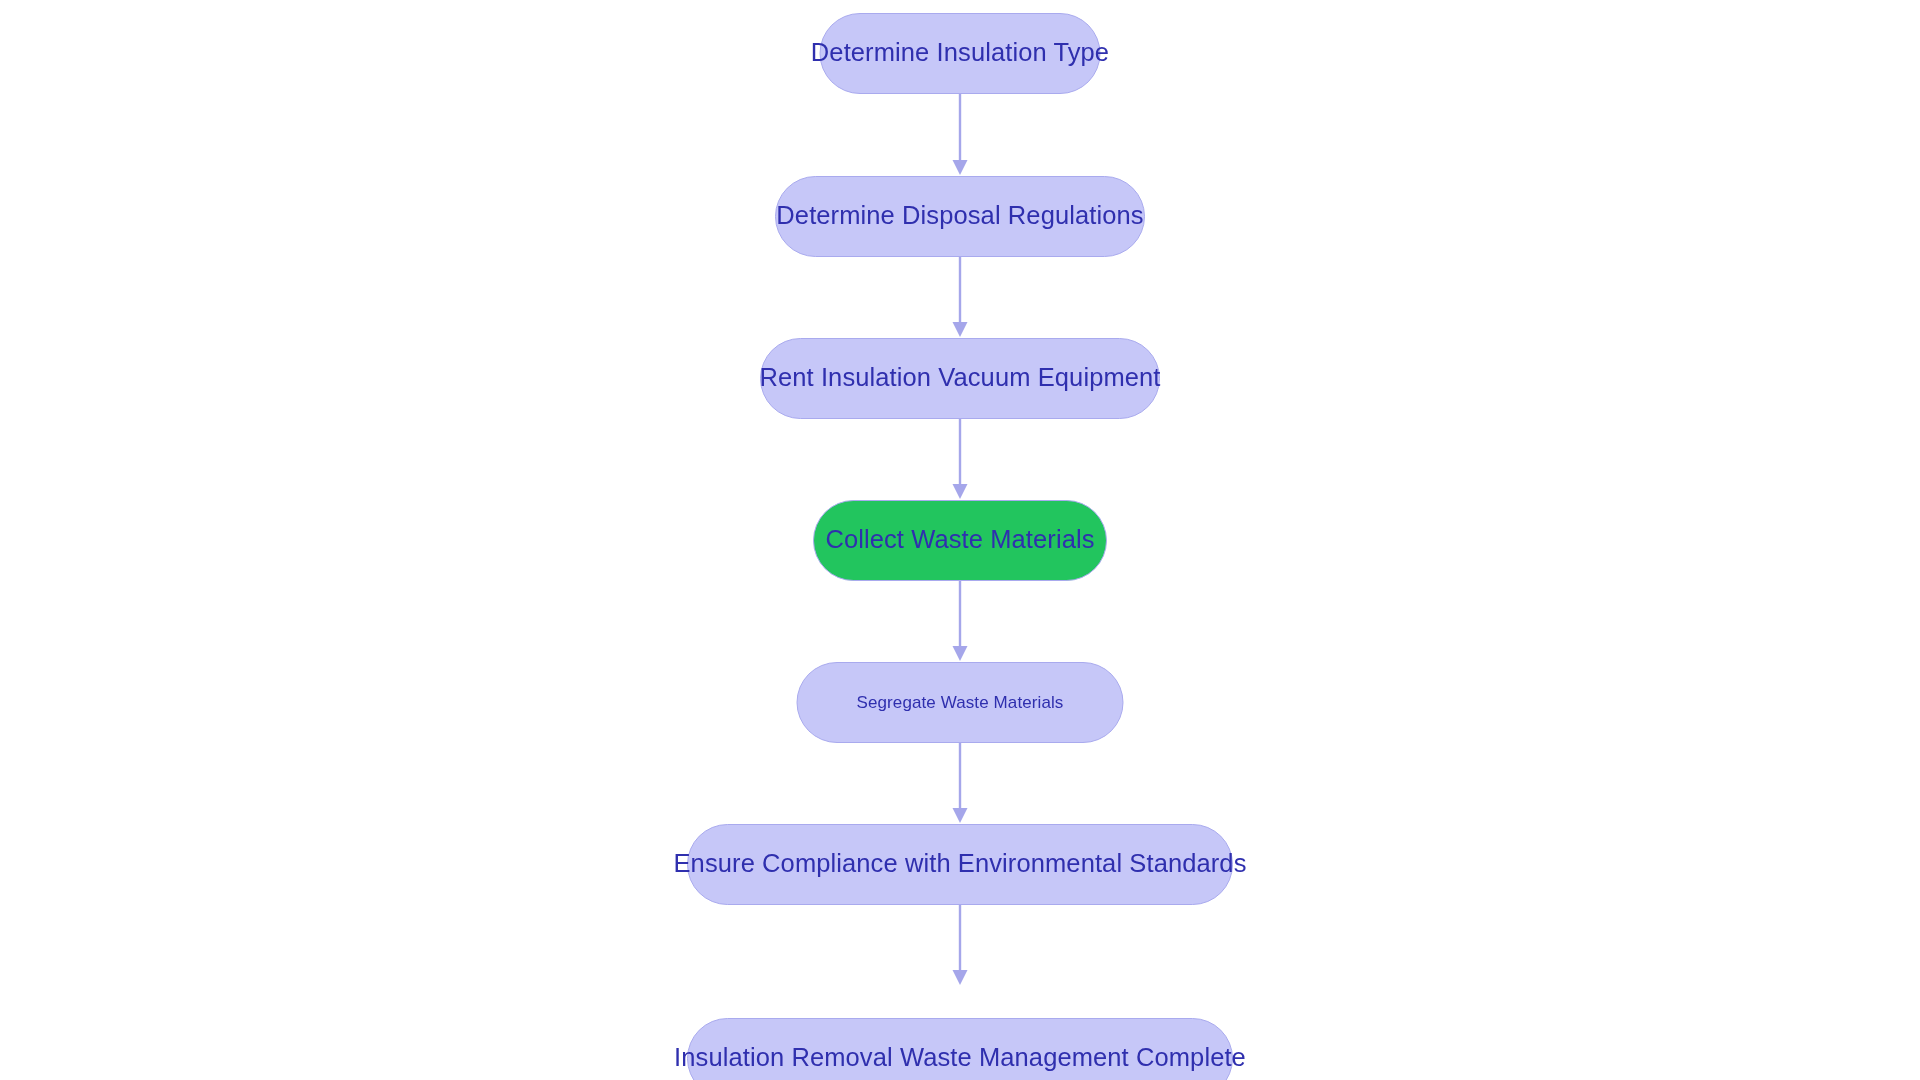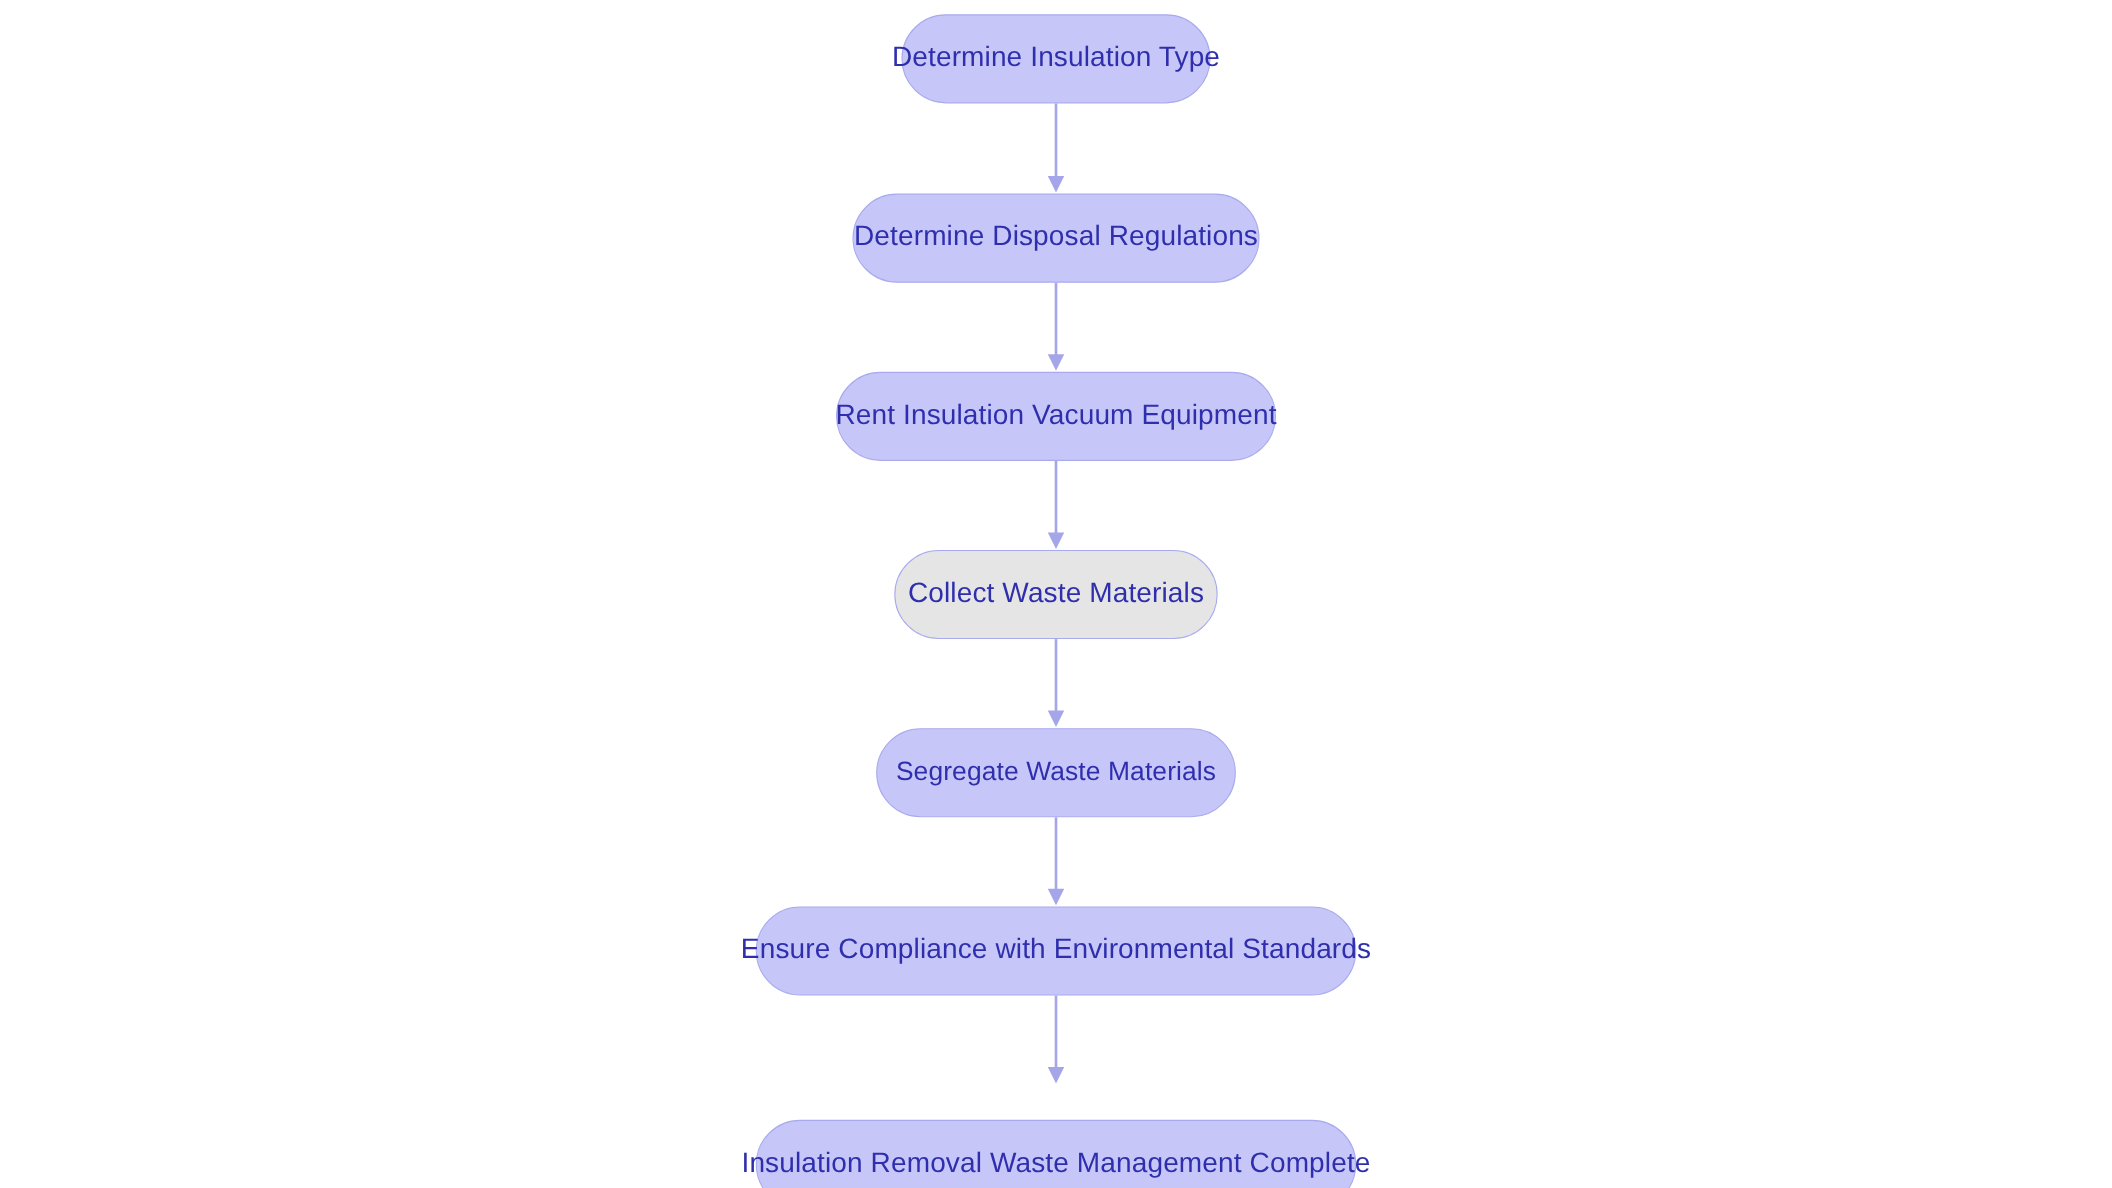--- a/index.html
+++ b/index.html
@@ -94,25 +94,25 @@
   <div id="node-layer">
       <div class="flow-node" style="left: 960px; top: 12.5px; width: 281px; height: 81px; border-radius: 41px; background: rgb(198, 199, 248); border-color: rgb(169, 170, 238);">
         <span class="flow-node-label" style="color: rgb(47, 47, 174); font-size: 25.5px;">Determine Insulation Type</span>
       </div>
       <div class="flow-node" style="left: 960px; top: 175.5px; width: 370px; height: 81px; border-radius: 41px; background: rgb(198, 199, 248); border-color: rgb(169, 170, 238);">
         <span class="flow-node-label" style="color: rgb(47, 47, 174); font-size: 25.5px;">Determine Disposal Regulations</span>
       </div>
       <div class="flow-node" style="left: 960px; top: 337.5px; width: 400px; height: 81px; border-radius: 41px; background: rgb(198, 199, 248); border-color: rgb(169, 170, 238); align-items: center;">
         <span class="flow-node-label" style="color: rgb(47, 47, 174); font-size: 25.5px;">Rent Insulation Vacuum Equipment</span>
       </div>
-      <div class="flow-node" style="left: 960px; top: 499.5px; width: 294px; height: 81px; border-radius: 41px; background: #e5e5e5; border-color: rgb(169, 170, 238);">
+      <div class="flow-node" style="left: 960px; top: 499.5px; width: 294px; height: 81px; border-radius: 41px; background: #22c55e; border-color: rgb(169, 170, 238);">
         <span class="flow-node-label" style="color: rgb(47, 47, 174); font-size: 25.5px;">Collect Waste Materials</span>
       </div>
       <div class="flow-node" style="left: 960px; top: 661.5px; width: 327px; height: 81px; border-radius: 41px; background: rgb(198, 199, 248); border-color: rgb(169, 170, 238);">
-        <span class="flow-node-label" style="color: rgb(47, 47, 174); font-size: 24px;">Segregate Waste Materials</span>
+        <span class="flow-node-label" style="color: rgb(47, 47, 174); font-size: 17px;">Segregate Waste Materials</span>
       </div>
       <div class="flow-node" style="left: 960px; top: 823.5px; width: 546px; height: 81px; border-radius: 41px; background: rgb(198, 199, 248); border-color: rgb(169, 170, 238);">
         <span class="flow-node-label" style="color: rgb(47, 47, 174); font-size: 25.5px;">Ensure Compliance with Environmental Standards</span>
       </div>
       <div class="flow-node" style="left: 960px; top: 985.5px; width: 546px; height: 81px; border-radius: 41px; background: rgb(198, 199, 248); border-color: rgb(169, 170, 238); margin-top: 32px;">
         <span class="flow-node-label" style="color: rgb(47, 47, 174); font-size: 25.5px;">Insulation Removal Waste Management Complete</span>
       </div>
     </div>
 
 </div>

